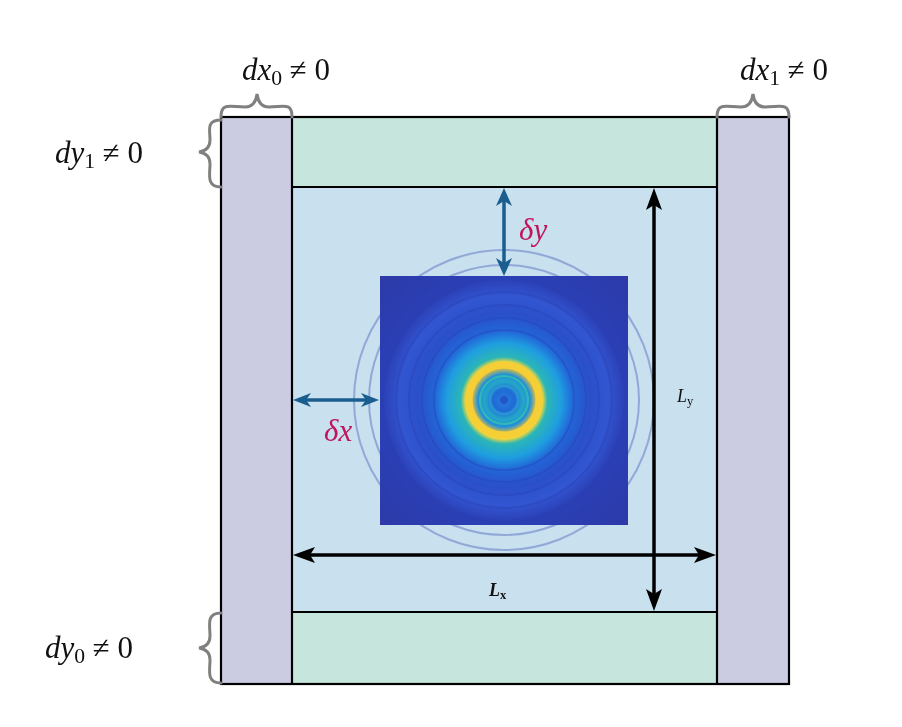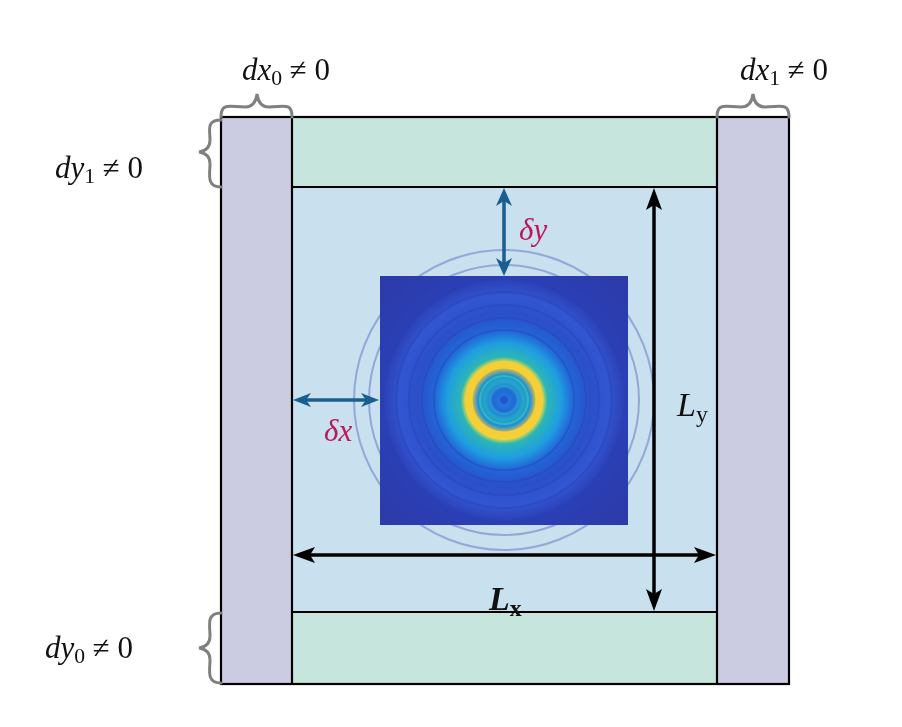--- a/index.html
+++ b/index.html
@@ -3,21 +3,21 @@
 <meta charset="utf-8">
 <style>
   html, body { margin: 0; padding: 0; background: #ffffff; }
   body { width: 902px; height: 727px; position: relative; overflow: hidden;
          font-family: "DejaVu Serif", serif; }
   svg { position: absolute; left: 0; top: 0; }
   .lbl { position: absolute; font-family: "Liberation Serif", "DejaVu Serif", serif; font-style: italic; color: #111; white-space: nowrap; }
   .lbl .up { font-style: normal; }
   .lbl sub { font-style: normal; font-size: 0.7em; vertical-align: -0.25em; }
   .big { font-size: 31px; }
-  .mid { font-size: 34px; }
+  .mid { font-size: 18px; }
   .blue { color: #be185d; }
 </style>
 </head>
 <body>
 
 <svg width="902" height="727" viewBox="0 0 902 727">
   <defs>
     <radialGradient id="ringGrad" cx="50%" cy="50%" r="70%">
       <stop offset="0%" stop-color="#2d7fe0"></stop>
       <stop offset="6%" stop-color="#1f6ad6"></stop>
@@ -110,21 +110,21 @@
 </svg>
 
 <div class="lbl big" style="left:242px; top:52px;text-align:center;">
   <span>dx</span><sub>0</sub>
   <span class="up">≠ 0</span>
 </div>
 <div class="lbl big" style="left:726px; top:52px;margin-left:14px;">
   <span>dx</span><sub>1</sub>
   <span class="up">≠ 0</span>
 </div>
-<div class="lbl big" style="left:55px; top:150px;font-family:Liberation Serif, serif;">
+<div class="lbl big" style="left:55px; top:135px;font-family:Liberation Serif, serif;">
   <span>dy</span><sub>1</sub>
   <span class="up">≠ 0</span>
 </div>
 <div class="lbl big" style="left:45px; top:630px;">
   <span>dy</span><sub>0</sub>
   <span class="up">≠ 0</span>
 </div>
 <div class="lbl big blue" style="left:519px; top:212px;">δy</div>
 <div class="lbl big blue" style="left:324px; top:413px;text-align:center;">δx</div>
 <div class="lbl mid" style="left:489px; top:580px;font-weight:bold;">

